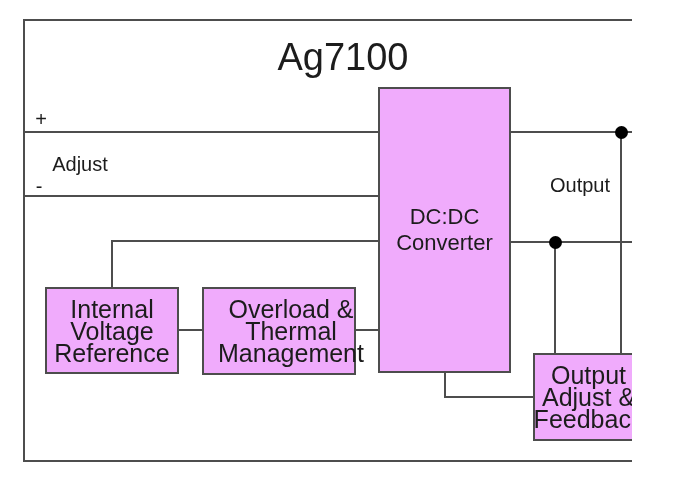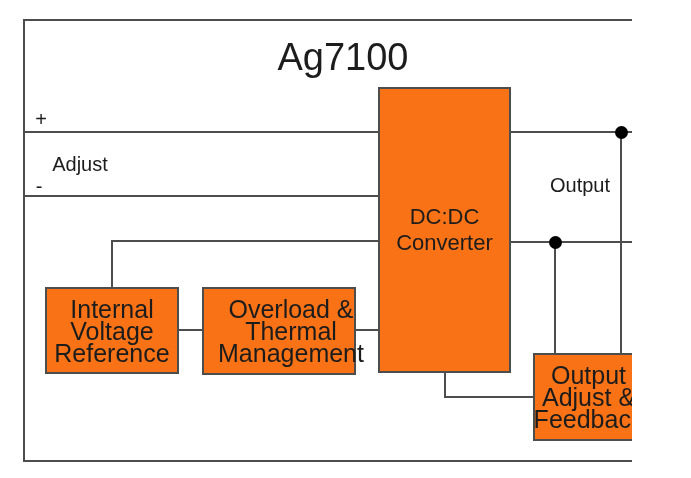--- a/index.html
+++ b/index.html
@@ -18,21 +18,21 @@
   }
   .line {
     position: absolute;
     background: #4d4d4d;
     z-index: 1;
   }
   .block {
     position: absolute;
     box-sizing: border-box;
     border: 2px solid #4d4d4d;
-    background: #f97316;
+    background: #f0abfc;
     display: flex;
     align-items: center;
     justify-content: center;
     text-align: center;
     z-index: 2;
   }
   .block .label {
     white-space: pre-line;
     font-size: 25px;
     line-height: 22px;

